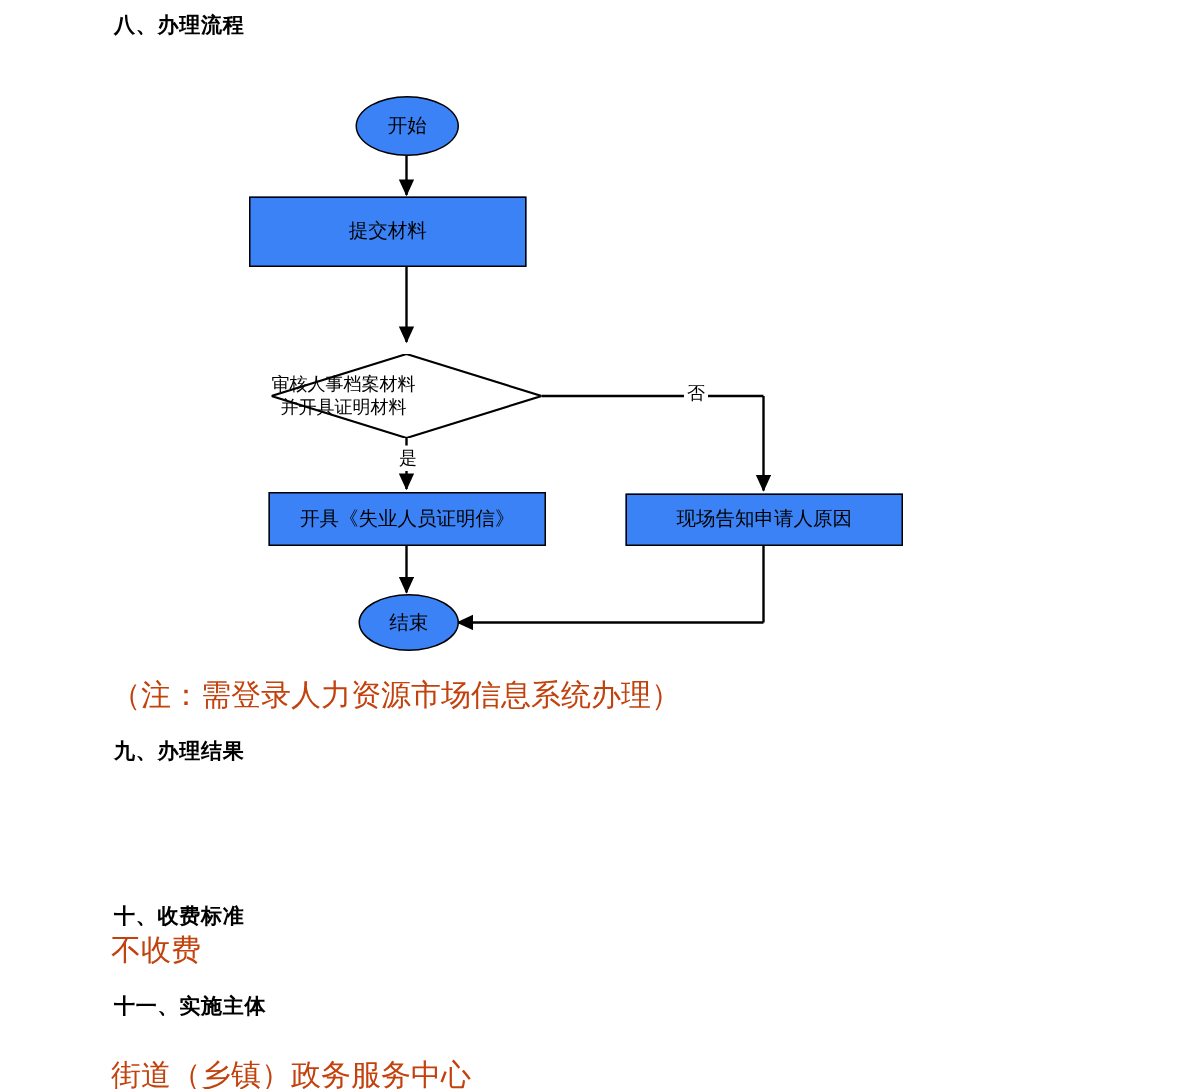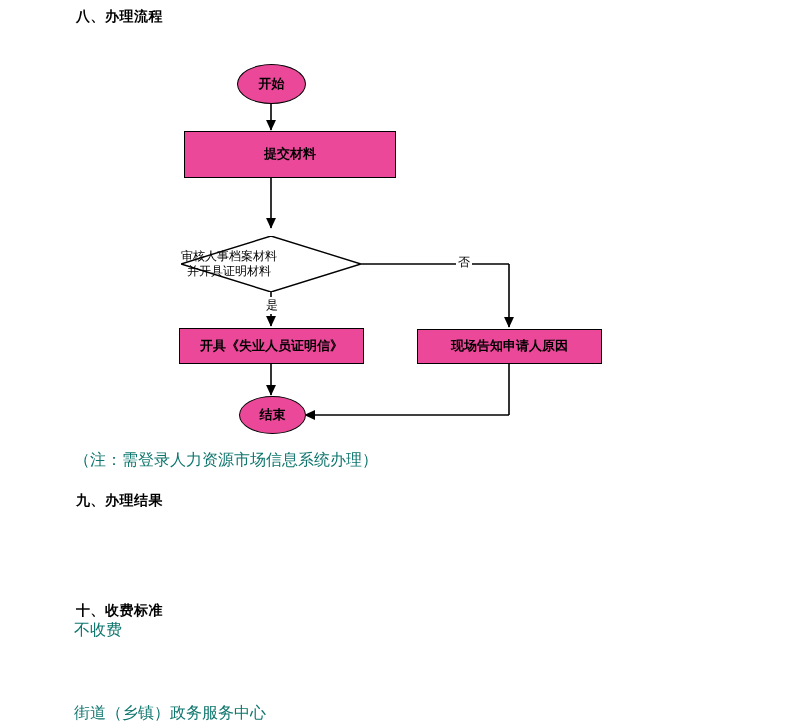--- a/index.html
+++ b/index.html
@@ -25,22 +25,22 @@
     font-family: "Liberation Sans", "DejaVu Sans", sans-serif;
     font-weight: bold;
     font-size: 14px;
     color: #000;
     letter-spacing: 0.5px;
     white-space: nowrap;
   }
   .para {
     position: absolute;
     font-family: "Liberation Serif", "DejaVu Serif", serif;
-    font-size: 16px;
-    color: #0f766e;
+    font-size: 20px;
+    color: #c2410c;
     white-space: nowrap;
   }
   
   .flow {
     position: absolute;
     left: 0;
     top: 0;
     width: 792px;
     height: 726px;
     pointer-events: none;
@@ -49,22 +49,21 @@
     position: absolute;
     box-sizing: border-box;
     display: flex;
     align-items: center;
     justify-content: center;
     text-align: center;
     font-family: "Liberation Serif", "DejaVu Serif", serif;
     font-size: 13px;
     line-height: 1.25;
     color: #000;
-    background: #ec4899;
-    font-weight: bold;
+    background: #3b82f6;
   }
   .node.rect {
     border: 1px solid #000000;
   }
   .node.term {
     border: 1px solid #000000;
     border-radius: 50% / 50%;
   }
   .diamond-wrap {
     position: absolute;
@@ -131,21 +130,21 @@
       <line x1="509" y1="264" x2="509" y2="327" stroke="#000" stroke-width="1.6" marker-end="url(#arrow)"></line>
 
       <line x1="271" y1="364" x2="271" y2="395" stroke="#000" stroke-width="1.6" marker-end="url(#arrow)"></line>
 
       <line x1="509" y1="363" x2="509" y2="415" stroke="#000" stroke-width="1.6"></line>
       <line x1="509" y1="415" x2="305" y2="415" stroke="#000" stroke-width="1.6" marker-end="url(#arrow)"></line>
     </svg>
 
     <div class="node term" style="left:237px; top:64px; width:69px; height:40px;">开始</div>
 
-    <div class="node rect" style="left:184px; top:131px; width:212px; height:47px;">提交材料</div>
+    <div class="node rect" style="left:166px; top:131px; width:185px; height:47px;">提交材料</div>
 
     <div class="diamond-wrap" style="left:181px; top:236px; width:180px; height:56px;">
       <svg class="diamond-shape" viewBox="0 0 180 56" xmlns="http://www.w3.org/2000/svg">
         <polygon points="90,0 180,28 90,56 0,28" fill="#ffffff" stroke="#000000" stroke-width="1.4"></polygon>
       </svg>
       <div class="diamond-label">
         <div>
           <div>审核人事档案材料</div>
           <div>并开具证明材料</div>
         </div>
@@ -163,15 +162,16 @@
 
   </div>
 
   <div class="para" style="left:74px; top:450px;">（注：需登录人力资源市场信息系统办理）</div>
 
   <div class="heading" style="left:76px; top:492px;">九、办理结果</div>
 
   <div class="heading" style="left:76px; top:602px;text-align:center;">十、收费标准</div>
   <div class="para" style="left:74px; top:620px;">不收费</div>
 
+  <div class="heading" style="left:76px; top:662px;">十一、实施主体</div>
   <div class="para" style="left:74px; top:703px;">街道（乡镇）政务服务中心</div>
 
 </div>
 
 </body></html>

